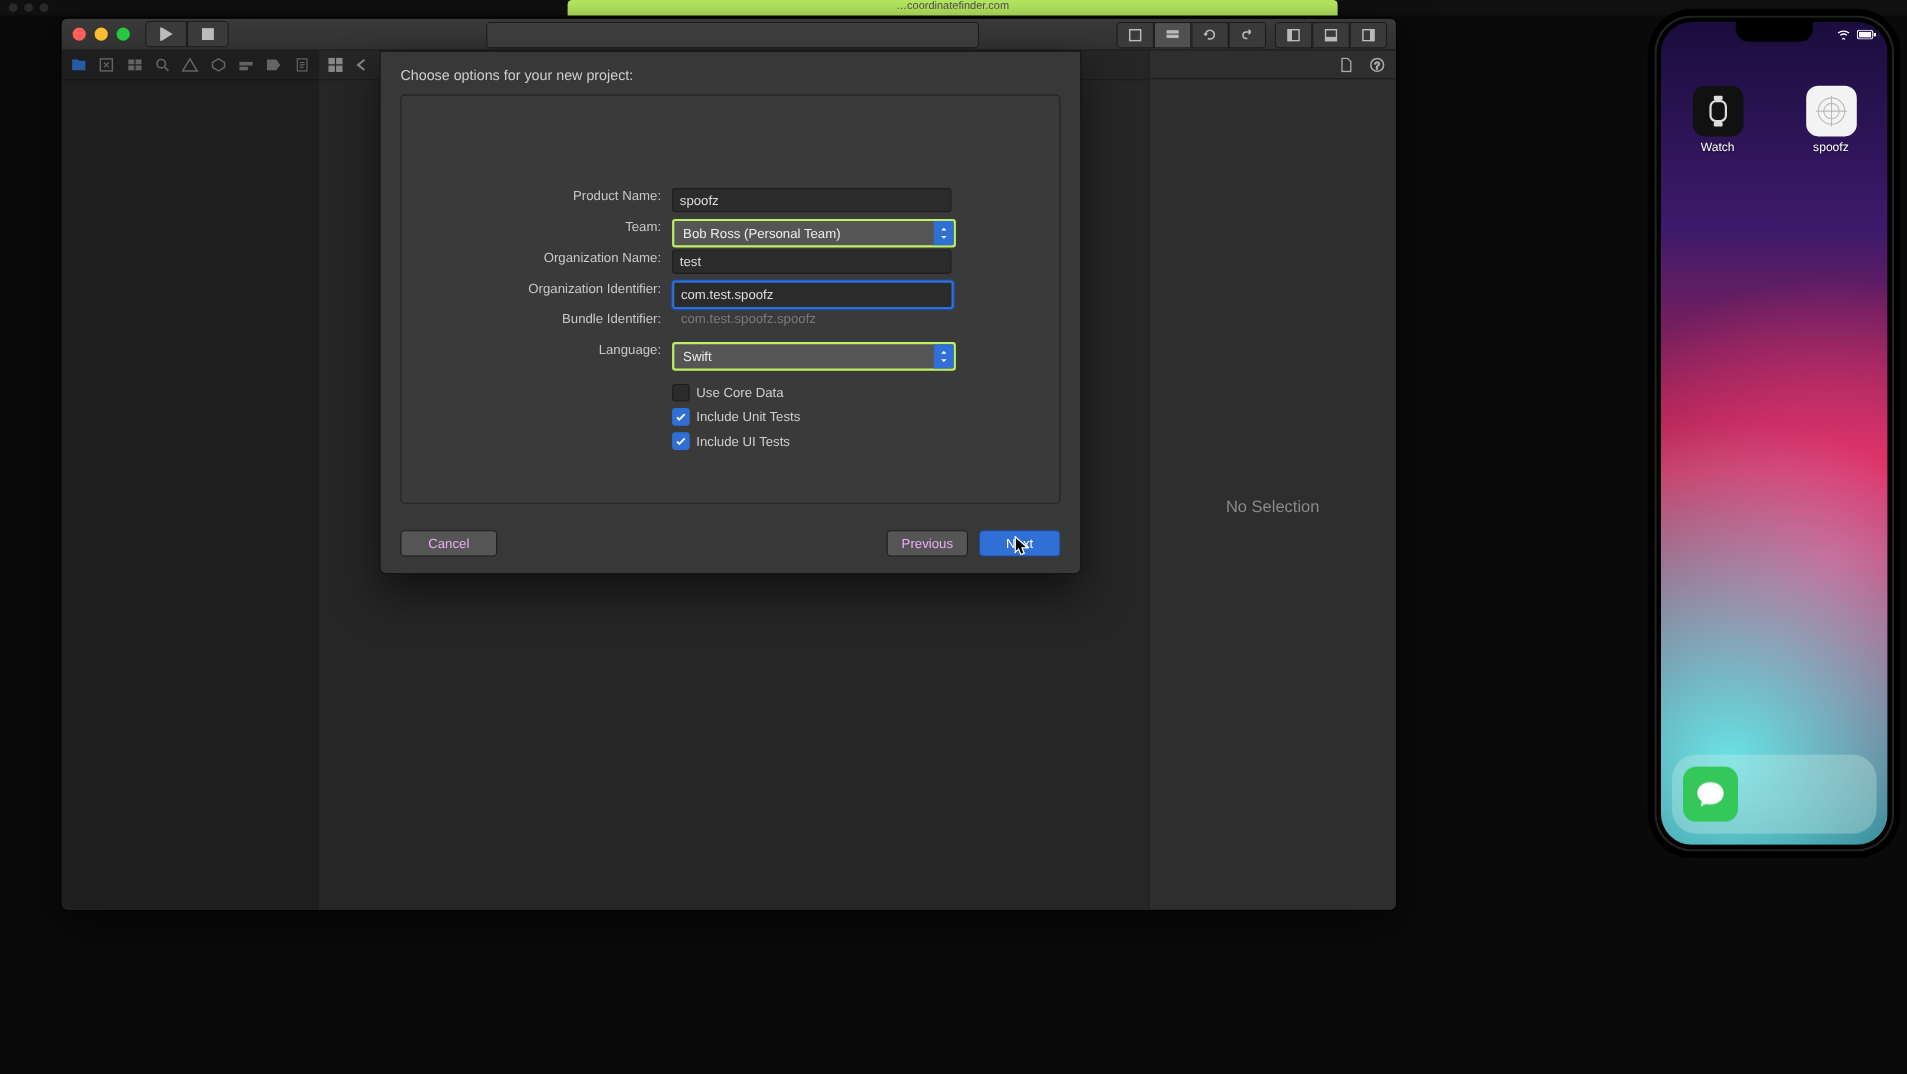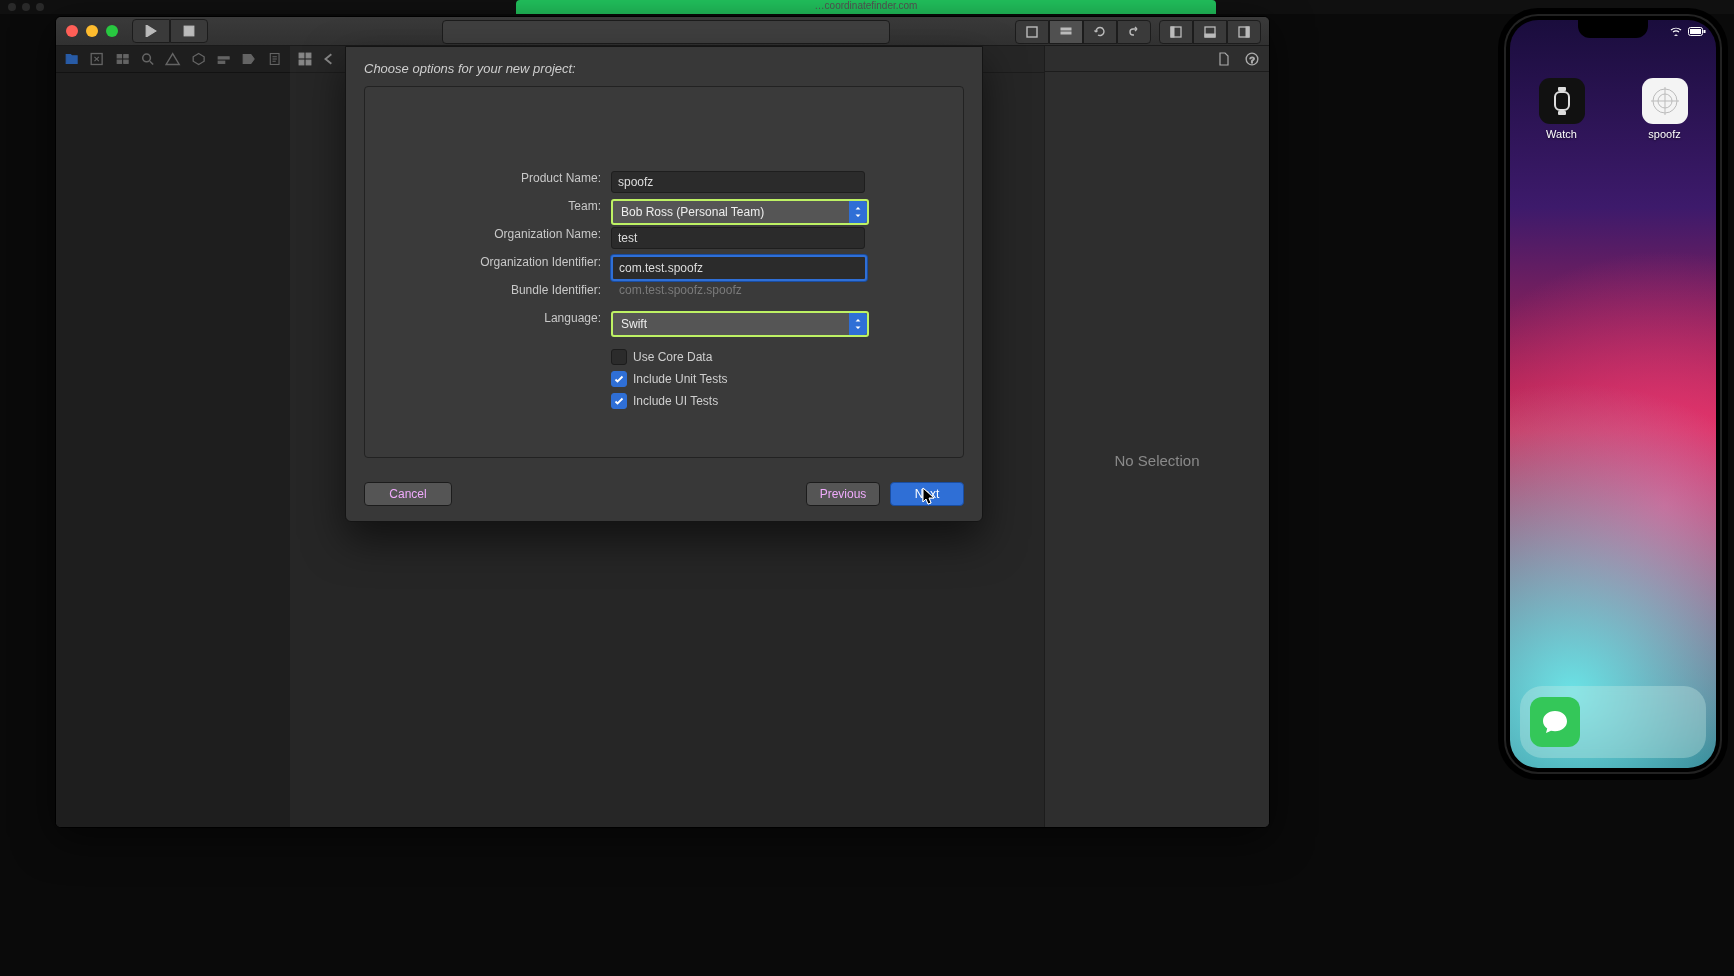--- a/index.html
+++ b/index.html
@@ -17,21 +17,21 @@
 
   
   .browser-ghost {
     position: absolute;
     top: 0; left: 0; right: 0; height: 14px;
     background: #101010;
   }
   .browser-ghost .dots { position:absolute; left:8px; top:3px; display:flex; gap:6px;}
   .browser-ghost .dots span{width:8px;height:8px;border-radius:50%;background:#2a2a2a;display:block;}
   .browser-ghost .tab   { position:absolute; left:516px; top:0; width:700px; height:14px;
-                          background:#22c55e; border-radius:4px 4px 0 0;}
+                          background:#bef264; border-radius:4px 4px 0 0;}
   .browser-ghost .tab .url{position:absolute; left:50%; transform:translateX(-50%); top:0;
                            color:#555; font-size:10px;}
 
   
   .xcode-window {
     position: absolute;
     left: 55px; top: 16px;
     width: 1213px; height: 810px;
     background: #2a2a2a;
     border: 1px solid #000;
@@ -110,21 +110,21 @@
   }
 
   
   .sheet {
     position:absolute;
     left:289px; top:29px; width:636px; height:474px;
     background:#383838;border:1px solid #141414;border-radius:0 0 6px 6px;
     box-shadow:0 18px 40px rgba(0,0,0,.55);
     z-index:50;
   }
-  .sheet-title{padding:14px 18px 10px;color:#cfcfcf;font-size:13px;font-style:italic;}
+  .sheet-title{padding:14px 18px 10px;color:#cfcfcf;font-size:13px;}
   .sheet-body{
     margin:0 18px;border:1px solid #222;border-radius:4px;background:#3a3a3a;
     height:370px;position:relative;
   }
   .form{position:absolute;left:0;right:0;top:84px;}
   .row{display:flex;height:26px;margin-bottom:2px;}
   .lab{width:236px;text-align:right;padding-right:10px;color:#c8c8c8;font-size:12px;}
   .ctl{width:246px;}
   .txt{
     width:240px;height:20px;background:#2b2b2b;border:1px solid #1e1e1e;border-radius:3px;

